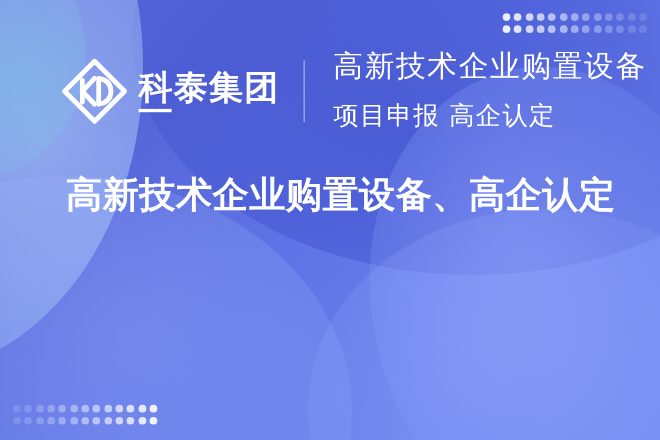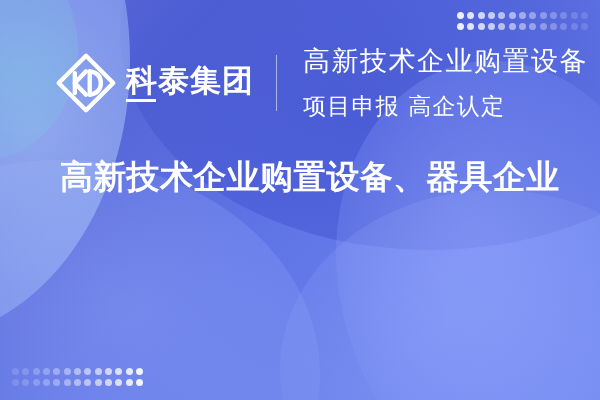--- a/index.html
+++ b/index.html
@@ -323,16 +323,16 @@
 
     <div class="divider"></div>
 
     <div class="tagline">
       <div class="tagline-main">高新技术企业购置设备</div>
       <div class="tagline-sub">项目申报 高企认定</div>
     </div>
   </div>
 
   <div class="title-block">
-    <div class="title-line">高新技术企业购置设备、器具企业</div>
+    <div class="title-line">高新技术企业购置设备、高企认定</div>
   </div>
 
 </div>
 
 </body></html>

